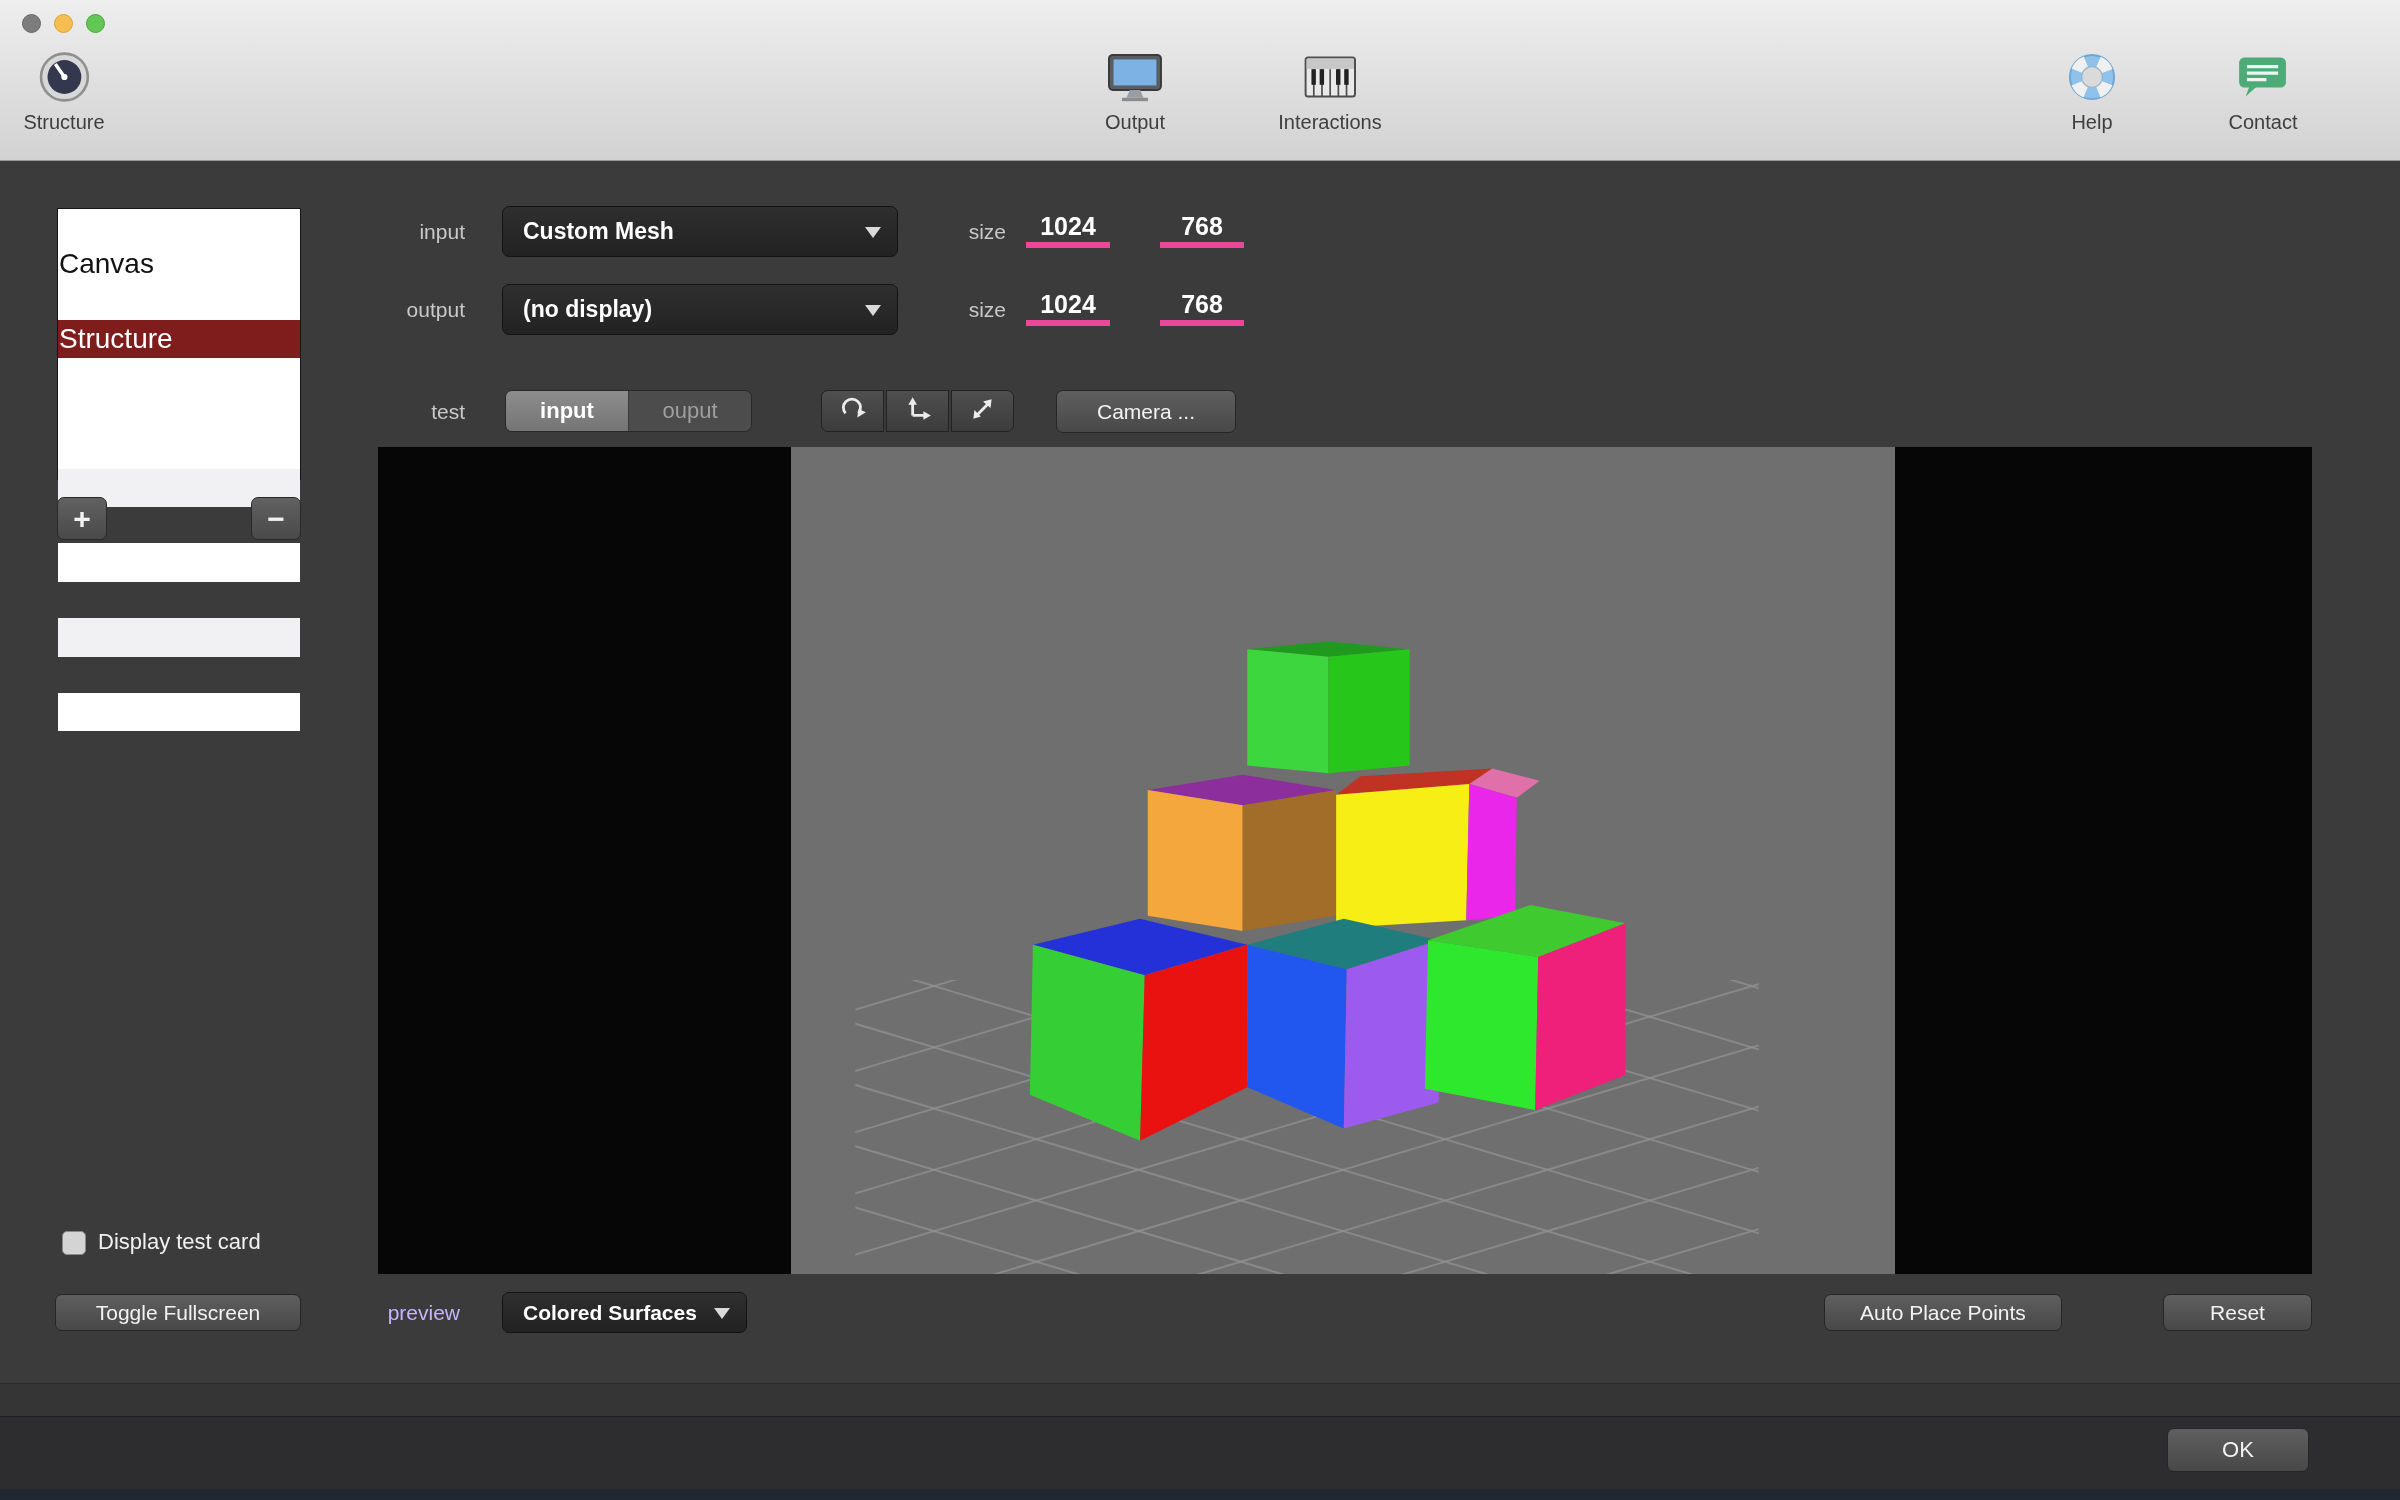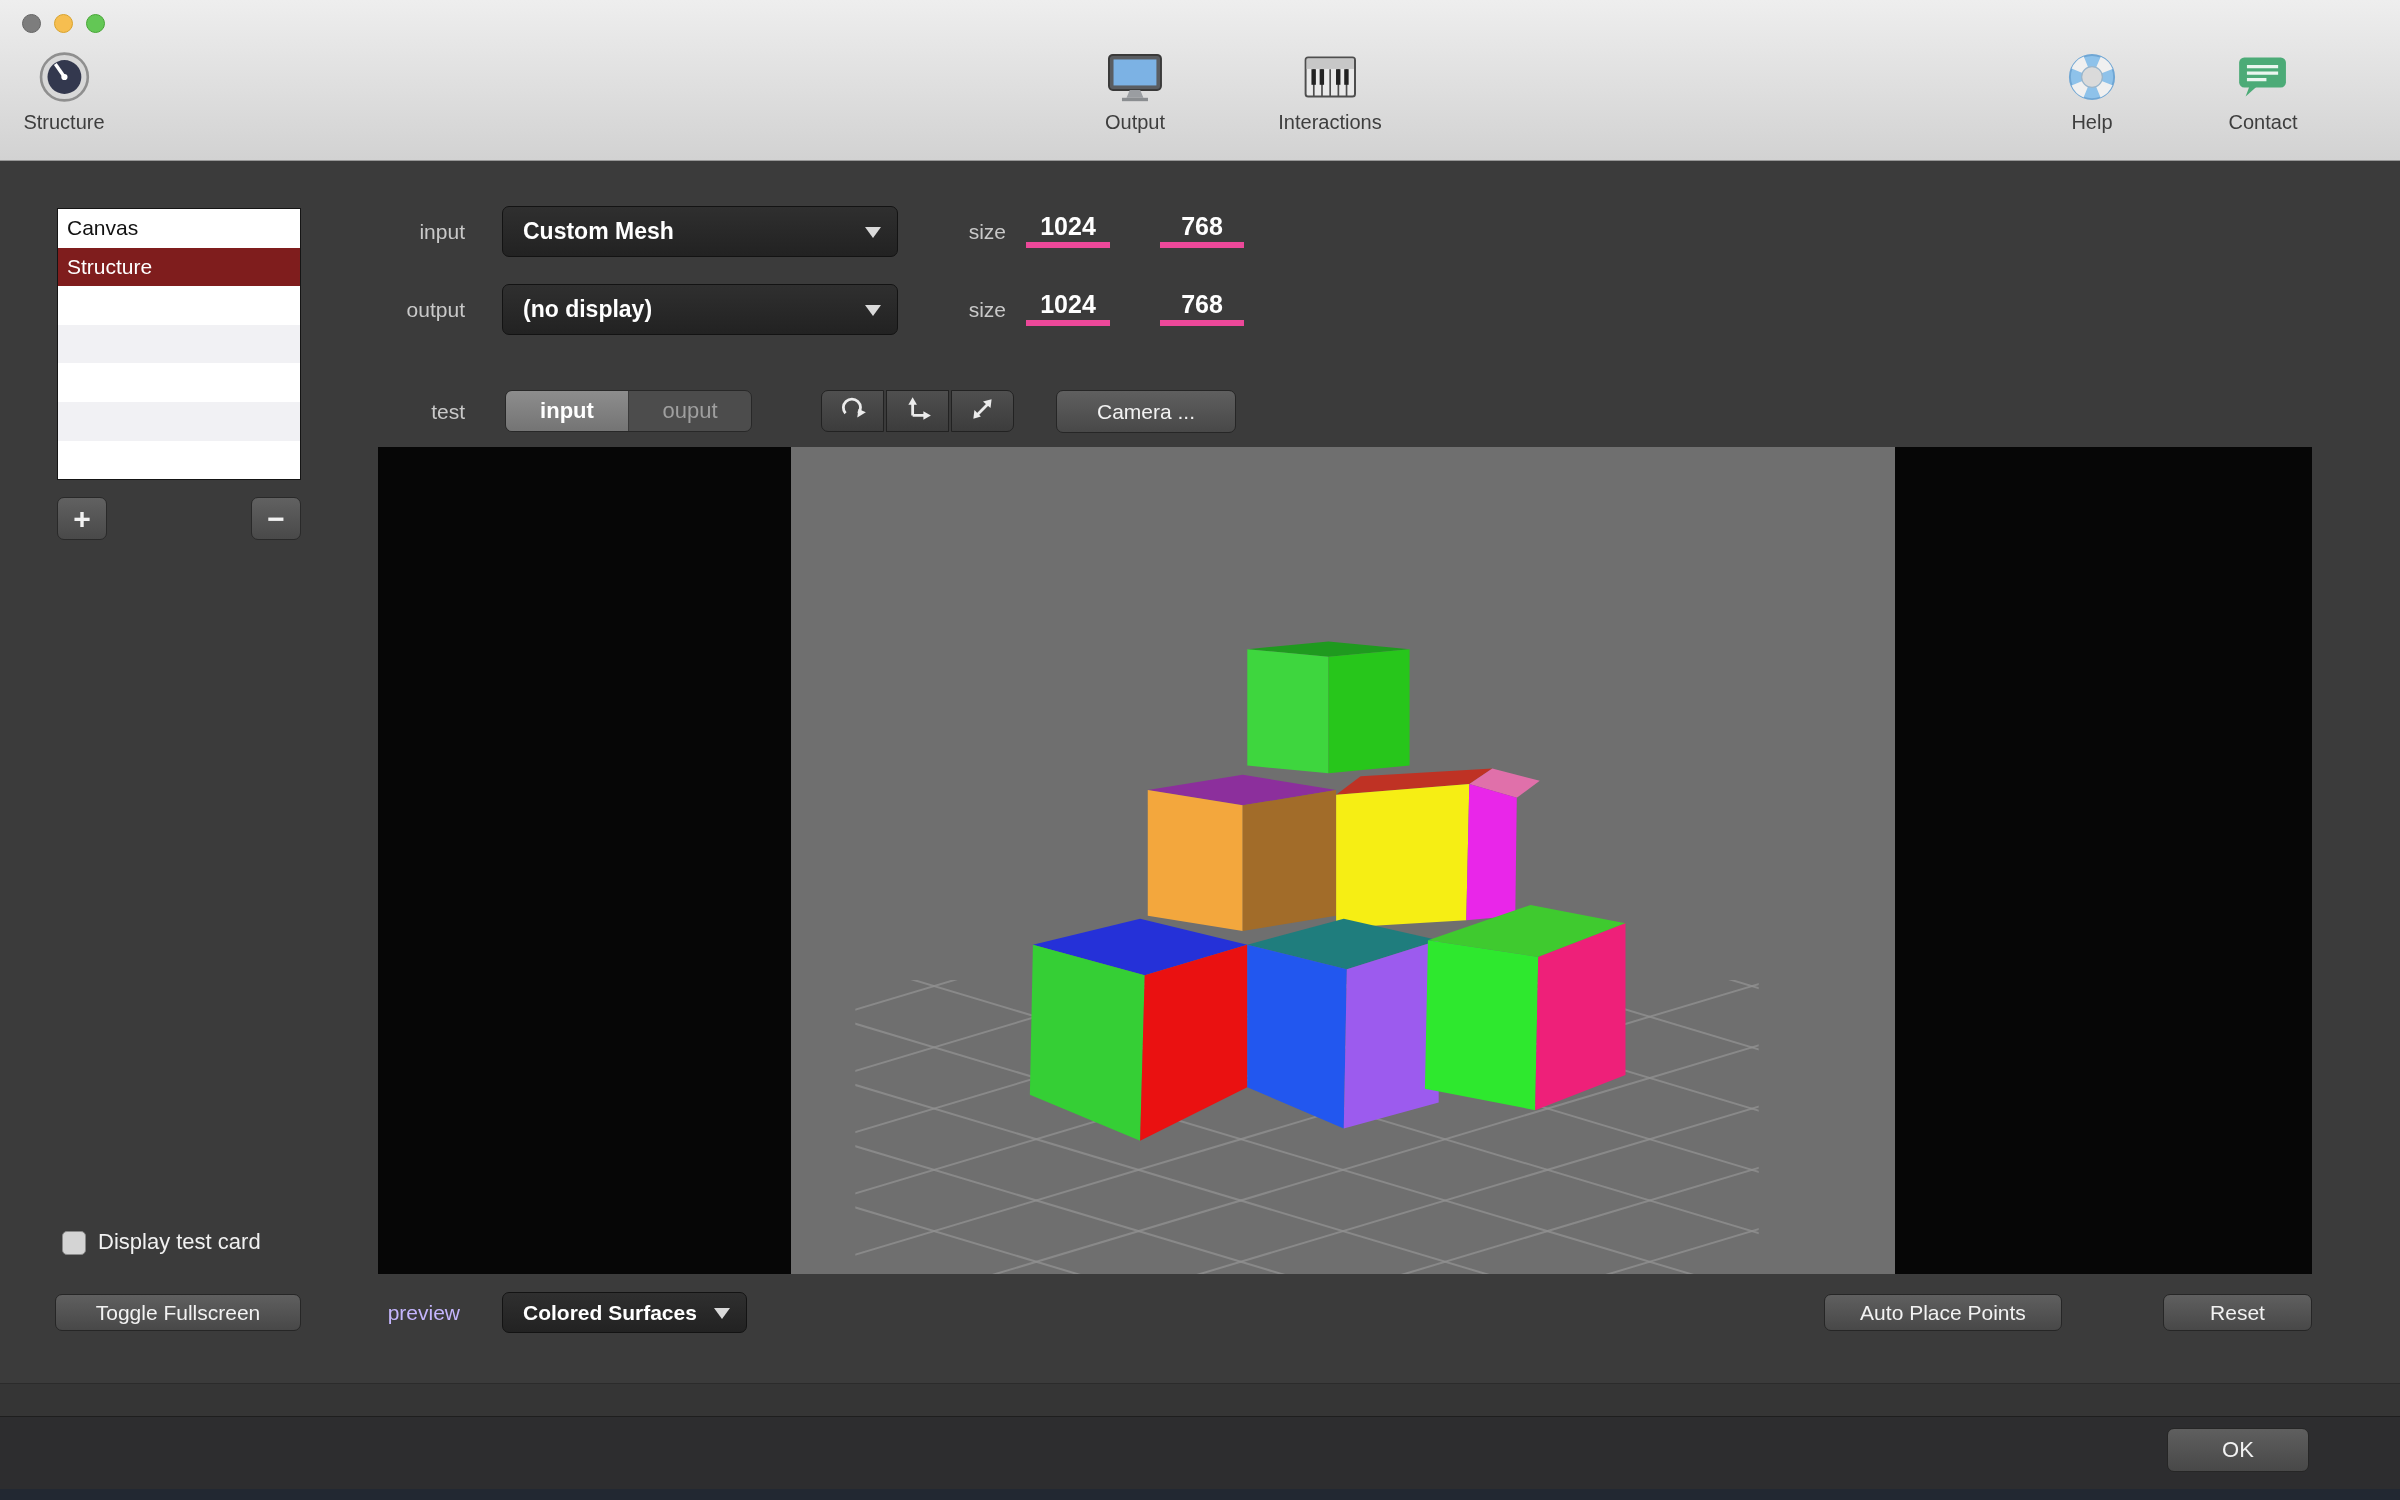--- a/index.html
+++ b/index.html
@@ -24,21 +24,21 @@
     display:flex; flex-direction:column; align-items:center; gap:5px;
     color:#3e3e3e; font-size:20px; }
   .ti-optimize { left:64px; } .ti-output { left:1135px; } .ti-interactions { left:1330px; }
   .ti-help { left:2092px; } .ti-contact { left:2263px; }
   .ticon { width:58px; height:58px; display:flex; align-items:center; justify-content:center; }
 
   
   .listbox { position:absolute; left:57px; top:208px; width:244px; height:272px;
     background:#ffffff; border:1px solid #151515; display:flex; flex-direction:column; }
   .lrow { height:38.6px; flex:0 0 38.6px; display:flex; align-items:center;
-    padding-left:9px; font-size:21px; color:#111; background:#fff; }
+    padding-left:1px; font-size:28px; color:#111; background:#fff;margin-top:36px; }
   .lrow.selected { background:#7f1d1d; color:#fff; }
   .lrow.alt { background:#f1f1f4; }
   .mini-btn { position:absolute; width:50px; height:43px; border-radius:7px;
     background:linear-gradient(#616161,#494949); border:1px solid #292929;
     color:#f2f2f2; font-size:30px; font-weight:bold; display:flex;
     align-items:center; justify-content:center; line-height:0; }
   .mini-add { left:57px; top:497px; }
   .mini-remove { left:251px; top:497px; }
 
   

